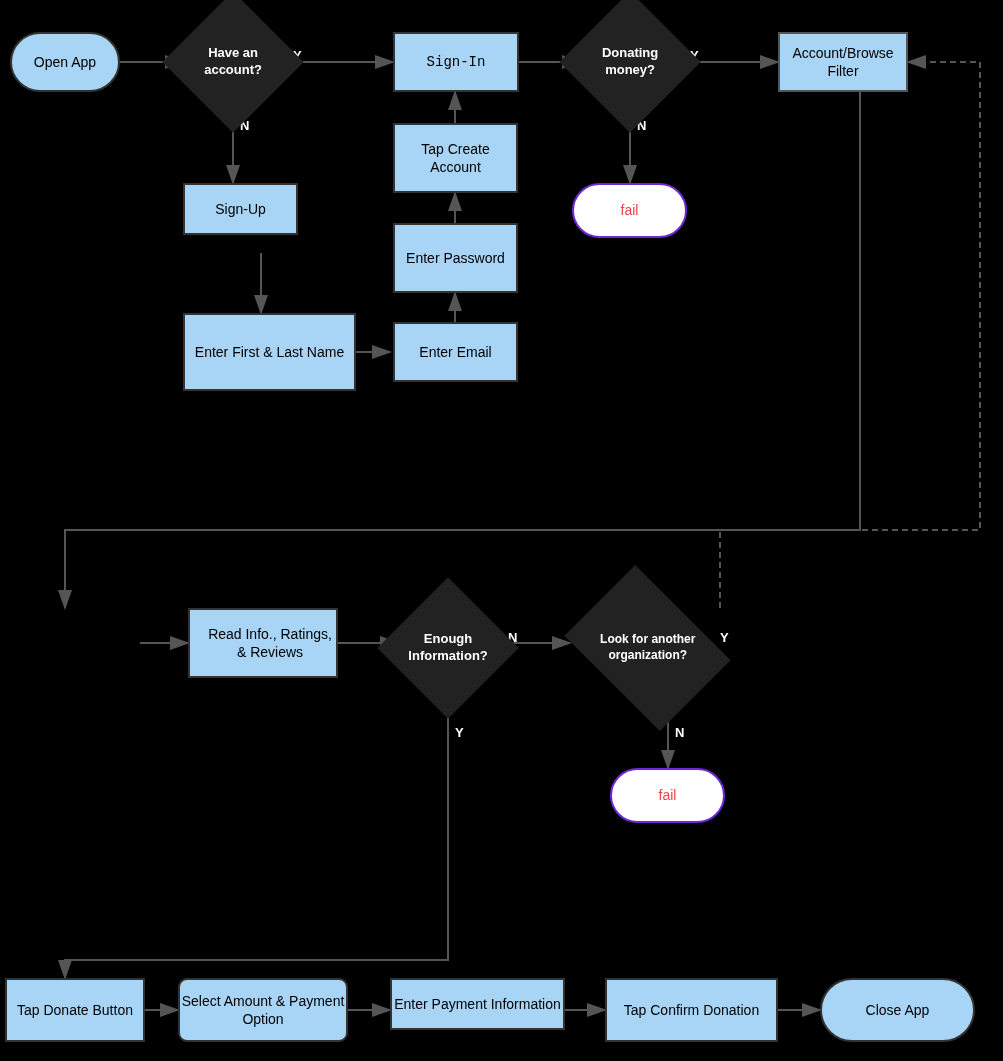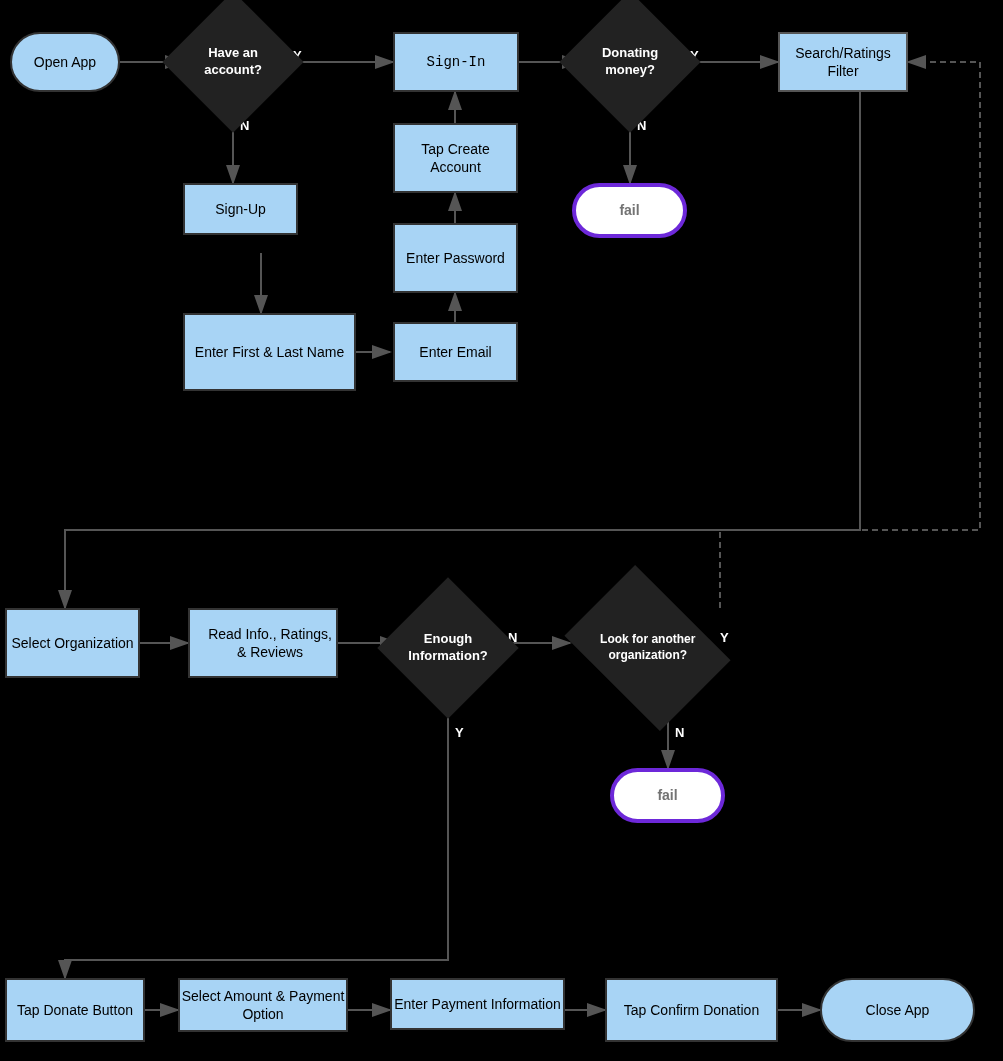--- a/index.html
+++ b/index.html
@@ -39,24 +39,23 @@
 
     .oval-blue {
       background: #a8d4f5;
       border: 2px solid #333;
       border-radius: 50px;
       color: #000000;
     }
 
     .oval-white {
       background: #fff;
-      border: 4px solid #6d28d9;
+      border: 2px solid #6d28d9;
       border-radius: 50px;
-      color: #737373;
-      font-weight: bold;
+      color: #ef4444;
     }
 
     .diamond {
       background: #222;
       color: #fff;
       transform: rotate(45deg);
     }
 
     .diamond-label {
       transform: rotate(-45deg);
@@ -177,21 +176,21 @@
 
   <div class="node rect-blue" style="left:393px; top:32px; width:126px; height:60px;font-family:Liberation Mono, monospace;">
     <span>Sign-In</span>
   </div>
 
   <div class="node diamond" style="left:580px; top:12px; width:100px; height:100px;">
     <div class="diamond-label">Donating money?</div>
   </div>
 
   <div class="node rect-blue" style="left:778px; top:32px; width:130px; height:60px; border: 2px solid #555;">
-    <span>Search/Ratings Filter</span>
+    <span>Account/Browse Filter</span>
   </div>
 
   <div class="node rect-blue" style="left:183px; top:183px; width:115px; height:52px;">
     <span>Sign-Up</span>
   </div>
 
   <div class="node rect-blue" style="left:183px; top:313px; width:173px; height:78px;">
     <span>Enter First &amp; Last Name</span>
   </div>
 
@@ -204,23 +203,20 @@
   </div>
 
   <div class="node rect-blue" style="left:393px; top:223px; width:125px; height:70px;">
     <span>Enter Password</span>
   </div>
 
   <div class="node oval-white" style="left:572px; top:183px; width:115px; height:55px;">
     <span>fail</span>
   </div>
 
-  <div class="node rect-blue" style="left:5px; top:608px; width:135px; height:70px;">
-    <span>Select Organization</span>
-  </div>
 
   <div class="node rect-blue" style="left:188px; top:608px; width:150px; height:70px;padding-left:14px;">
     <span>Read Info., Ratings, &amp; Reviews</span>
   </div>
 
   <div class="node diamond" style="left:398px; top:598px; width:100px; height:100px;">
     <div class="diamond-label">Enough Information?</div>
   </div>
 
   <div class="node diamond" style="left:580px; top:598px; width:135px; height:100px;">
@@ -228,21 +224,21 @@
   </div>
 
   <div class="node oval-white" style="left:610px; top:768px; width:115px; height:55px;">
     <span>fail</span>
   </div>
 
   <div class="node rect-blue" style="left:5px; top:978px; width:140px; height:64px;">
     <span>Tap Donate Button</span>
   </div>
 
-  <div class="node rect-blue" style="left:178px; top:978px; width:170px; height:54px;">
+  <div class="node rect-blue" style="left:178px; top:978px; width:170px; height:64px;border-radius:9px;">
     <span>Select Amount &amp; Payment Option</span>
   </div>
 
   <div class="node rect-blue" style="left:390px; top:978px; width:175px; height:52px;">
     <span>Enter Payment Information</span>
   </div>
 
   <div class="node rect-blue" style="left:605px; top:978px; width:173px; height:64px;">
     <span>Tap Confirm Donation</span>
   </div>

